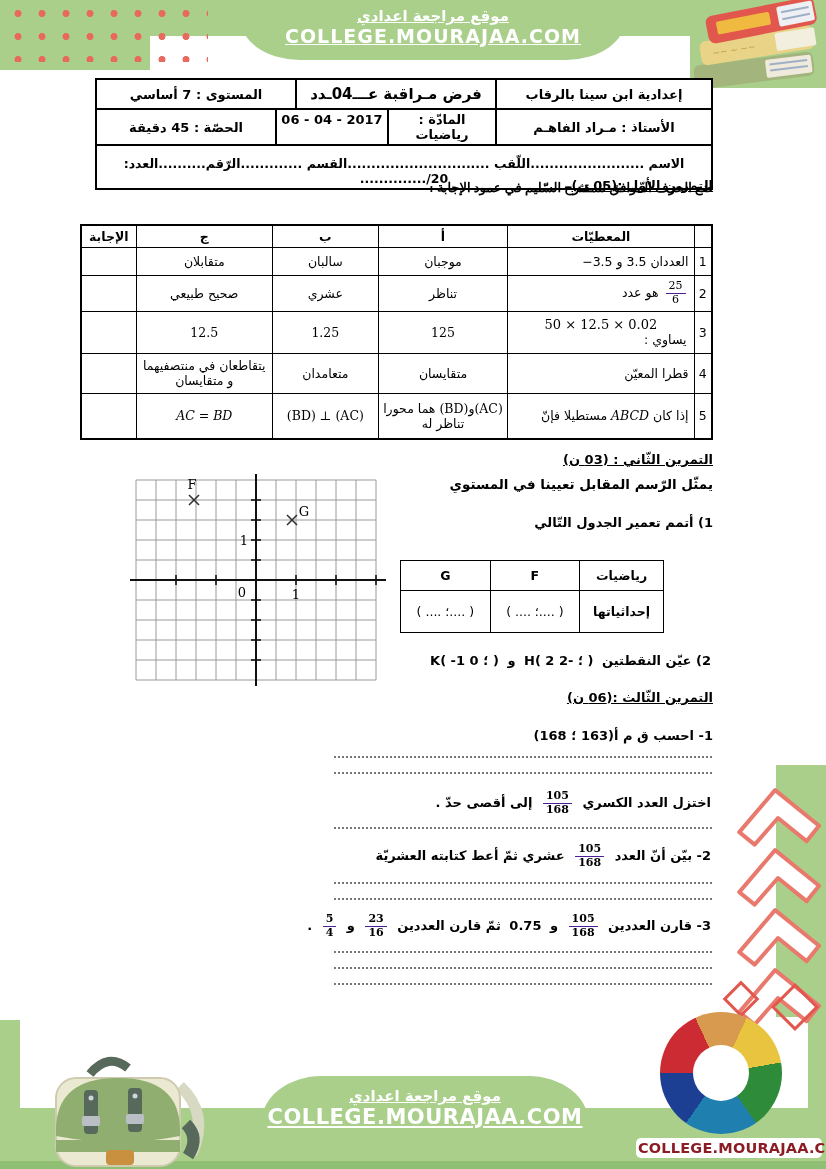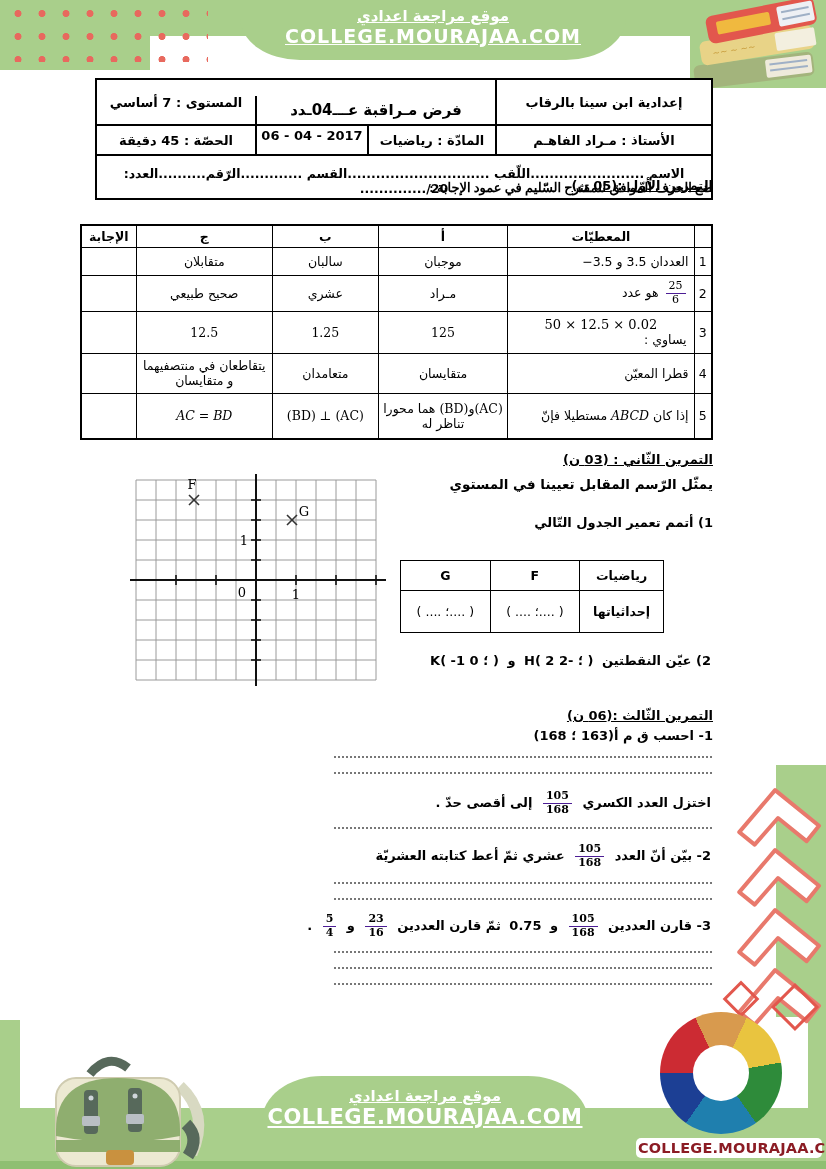--- a/index.html
+++ b/index.html
@@ -114,26 +114,26 @@
   </div>
   <div class="dots"></div>
   <div class="banner">
     <div class="l1">موقع مراجعة اعدادي</div>
     <div class="l2">COLLEGE.MOURAJAA.COM</div>
   </div>
 
   <div class="info-table">
     <div class="info-row">
       <div class="info-cell" style="width:216px;">إعدادية ابن سينا بالرقاب</div>
-      <div class="info-cell exam-title" style="width:240px;margin-top:16px;">فرض مـراقبة عـــ04ـدد</div>
+      <div class="info-cell exam-title" style="width:200px;">فرض مـراقبة عـــ04ـدد</div>
       <div class="info-cell" style="flex:1;">المستوى : 7 أساسي</div>
     </div>
     <div class="info-row">
       <div class="info-cell" style="width:216px;">الأستاذ : مـراد الفاهـم</div>
-      <div class="info-cell" style="width:128px;">المادّة : رياضيات</div>
+      <div class="info-cell" style="width:108px;">المادّة : رياضيات</div>
       <div class="info-cell ltr" style="width:112px;">06 - 04 - 2017</div>
       <div class="info-cell" style="flex:1;">الحصّة : 45 دقيقة</div>
     </div>
     <div class="info-row">
       <div class="info-cell" style="flex:1; justify-content:flex-start; font-size:12.5px;margin-top:8px;">الاسم ........................اللّقب ..............................القسم .............الرّقم..........العدد: 20/..............</div>
     </div>
   </div>
 
   <div class="abs qline ex-title" style="top:178px;">التمرين الأوّل :(05 ن)</div>
   <div class="abs qline" style="top:180px;font-family:Liberation Serif, serif;">ضع الحرف الموافق للمقترح السّليم في عمود الإجابة :</div>
@@ -171,21 +171,21 @@
     </tr>
     <tr style="height:36px;">
       <td>2</td>
       <td class="rtl" style="padding-right:5px;">
         <span class="frac">
               <span class="ftop">25</span>
               <span>6</span>
             </span>
         <span>هو عدد</span>
       </td>
-      <td>مـراد</td>
+      <td>تناظر</td>
       <td>عشري</td>
       <td>صحيح طبيعي</td>
       <td></td>
     </tr>
     <tr style="height:42px;">
       <td>3</td>
       <td>
         <div class="math" style="font-size:13px;">50 × 12.5 × 0.02</div>
         <div class="rtl" style="padding-right:4px;">يساوي :</div>
       </td>
@@ -303,21 +303,21 @@
   </tbody>
     </table>
 
   <div class="abs qline" style="top:653px;">
     <span>2) عيّن النقطتين</span>
     <span class="ltr">H( 2 ؛ -2 )</span>
     <span>و</span>
     <span class="ltr">K( -1 ؛ 0 )</span>
   </div>
 
-  <div class="abs qline ex-title" style="top:708px;">التمرين الثّالث :(06 ن)</div>
+  <div class="abs qline ex-title" style="top:690px;">التمرين الثّالث :(06 ن)</div>
   <div class="abs qline" style="top:728px;">1- احسب  ق م أ(163 ؛ 168)</div>
 
   <div class="dotline" style="top:756px;"></div>
   <div class="dotline" style="top:772px;"></div>
 
   <div class="abs qline" style="top:790px;">
     <span>اختزل العدد الكسري</span>
     <span class="frac">
         <span class="ftop">105</span>
         <span>168</span>

